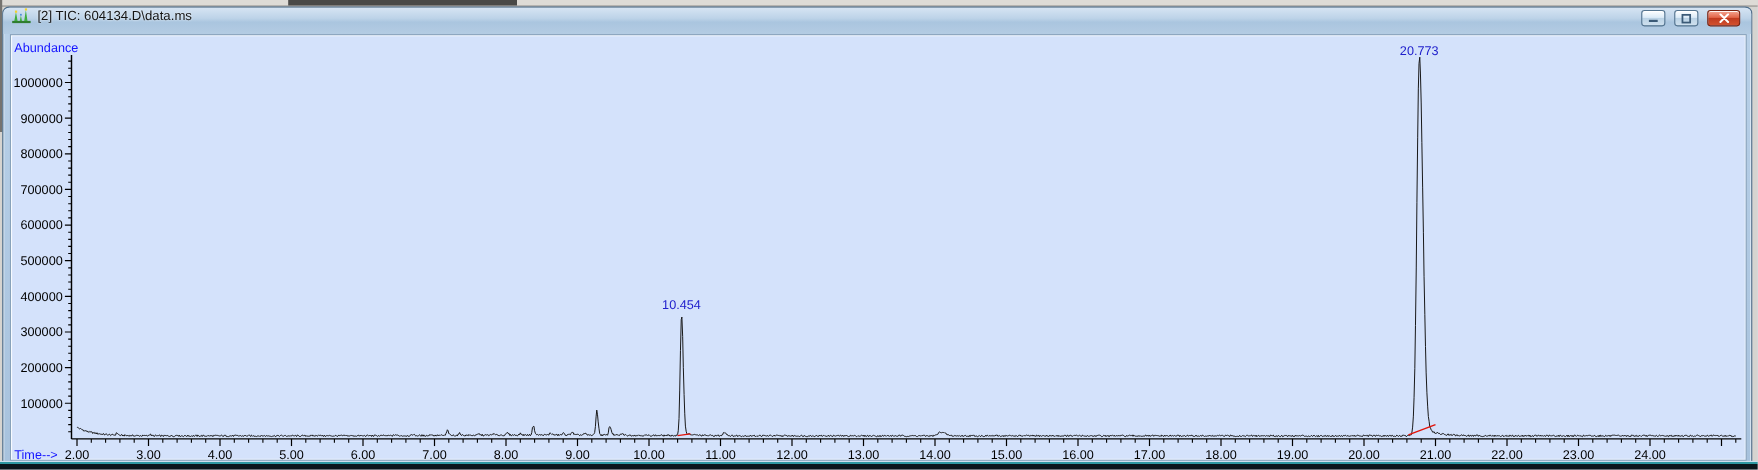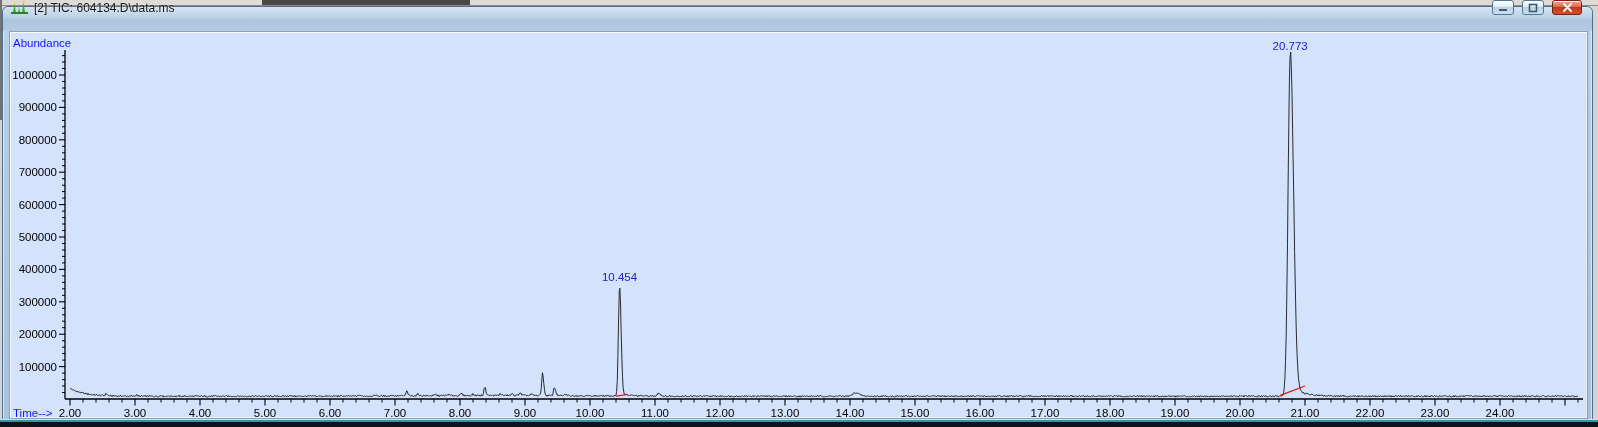--- a/index.html
+++ b/index.html
@@ -9,21 +9,21 @@
   }
   .top-strip{position:absolute;left:0;top:0;width:1598px;height:6px;
     background:#dedbd6;border-bottom:1px solid #8d8b88;box-sizing:border-box}
   .top-strip-dark{position:absolute;left:262px;top:0;width:208px;height:5px;background:#4a4947}
   .left-sliver{position:absolute;left:0;top:0;width:2px;height:120px;background:#75736f}
 
   .window{position:absolute;left:2px;top:6px;width:1591px;height:415px;
     background:linear-gradient(#b9d1e9,#a7c2dd);
     border:1px solid #4f6f8d;border-radius:6px 6px 0 0;
     box-shadow:inset 0 0 0 1px rgba(255,255,255,.55);box-sizing:border-box;z-index:2}
-  .titlebar{position:absolute;left:0;top:0;right:0;height:24px;display:flex;align-items:flex-end;
+  .titlebar{position:absolute;left:0;top:0;right:0;height:24px;display:flex;align-items:flex-start;
     padding:0 10px 16px 8px;box-sizing:border-box;border-radius:6px 6px 0 0;
     background:linear-gradient(#d6e4f3 0%,#bdd3e8 40%,#aac5df 55%,#b4cce3 100%)}
   .app-icon{width:17px;height:15px;display:inline-block;flex:0 0 auto}
   .title{font-size:12px;color:#141414;margin-left:6px;white-space:nowrap;
     text-shadow:0 0 2px rgba(255,255,255,.8)}
   .controls{margin-left:auto;display:flex;gap:8px;align-items:center;margin-top:2px}
   .wbtn{width:22px;height:15px;border:1px solid #54748f;border-radius:3px;
     background:linear-gradient(#fdfeff,#dcebf7 45%,#bad2e5 50%,#cfe0ee);
     display:flex;align-items:center;justify-content:center;box-sizing:border-box;
     box-shadow:inset 0 1px 0 rgba(255,255,255,.9)}

